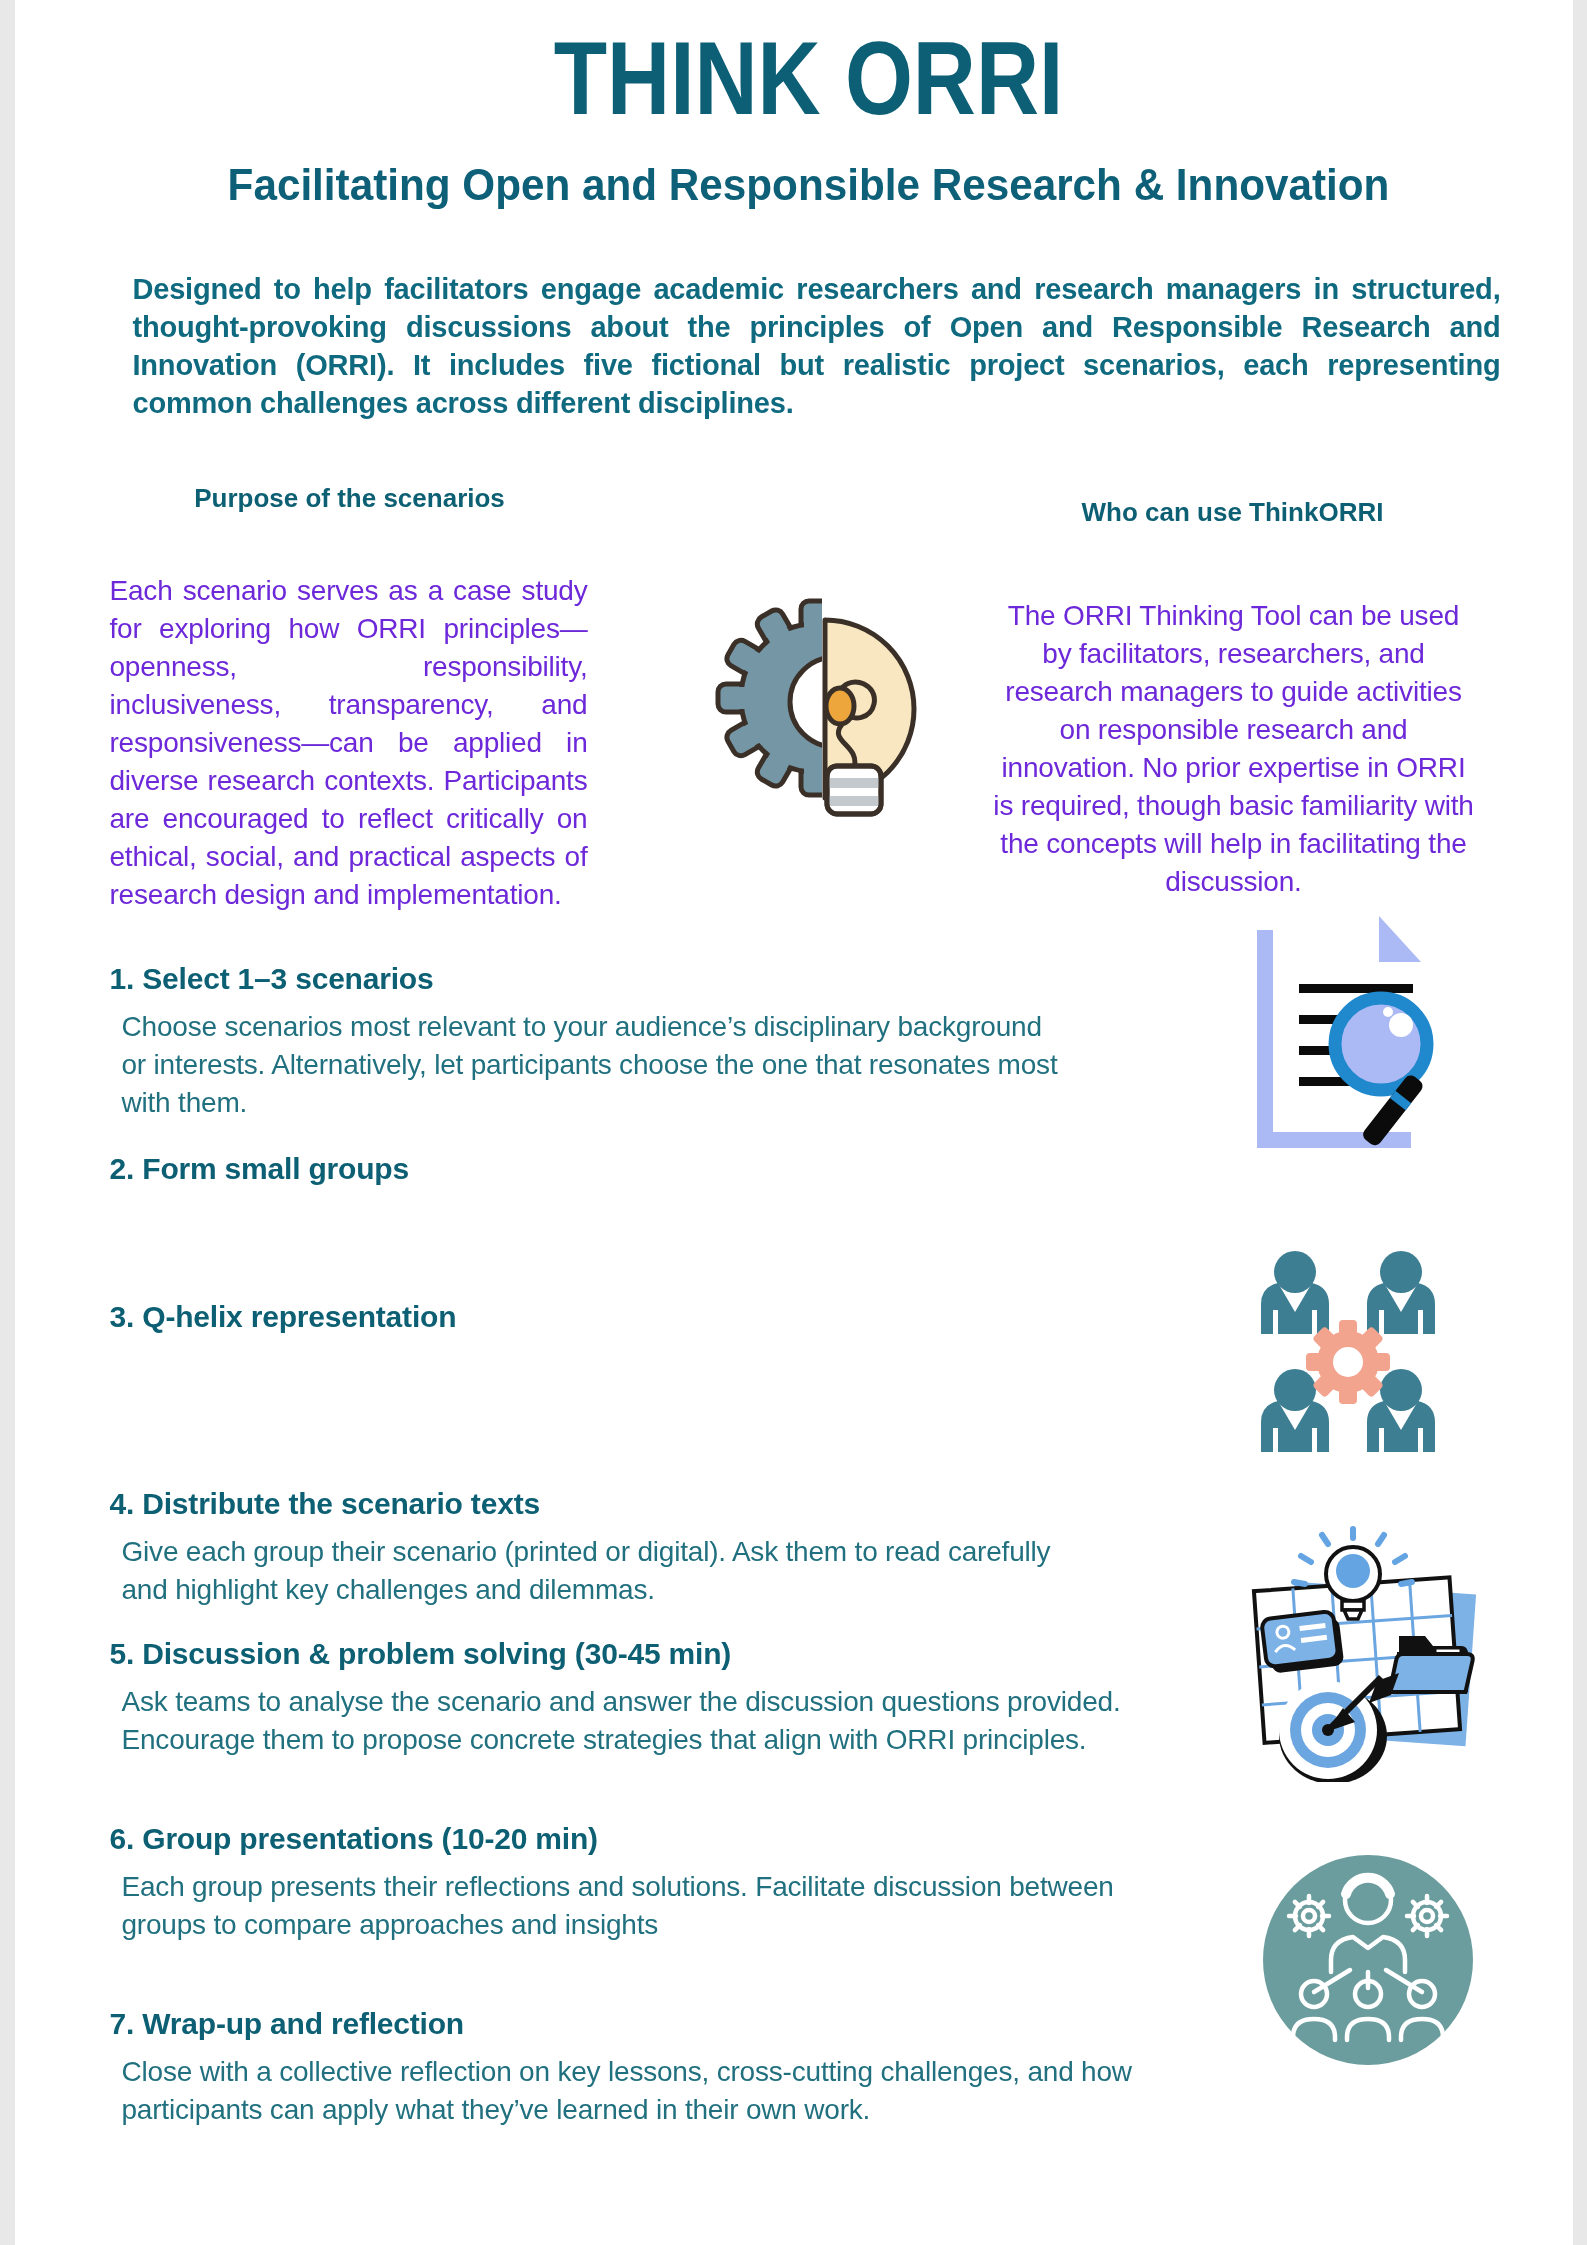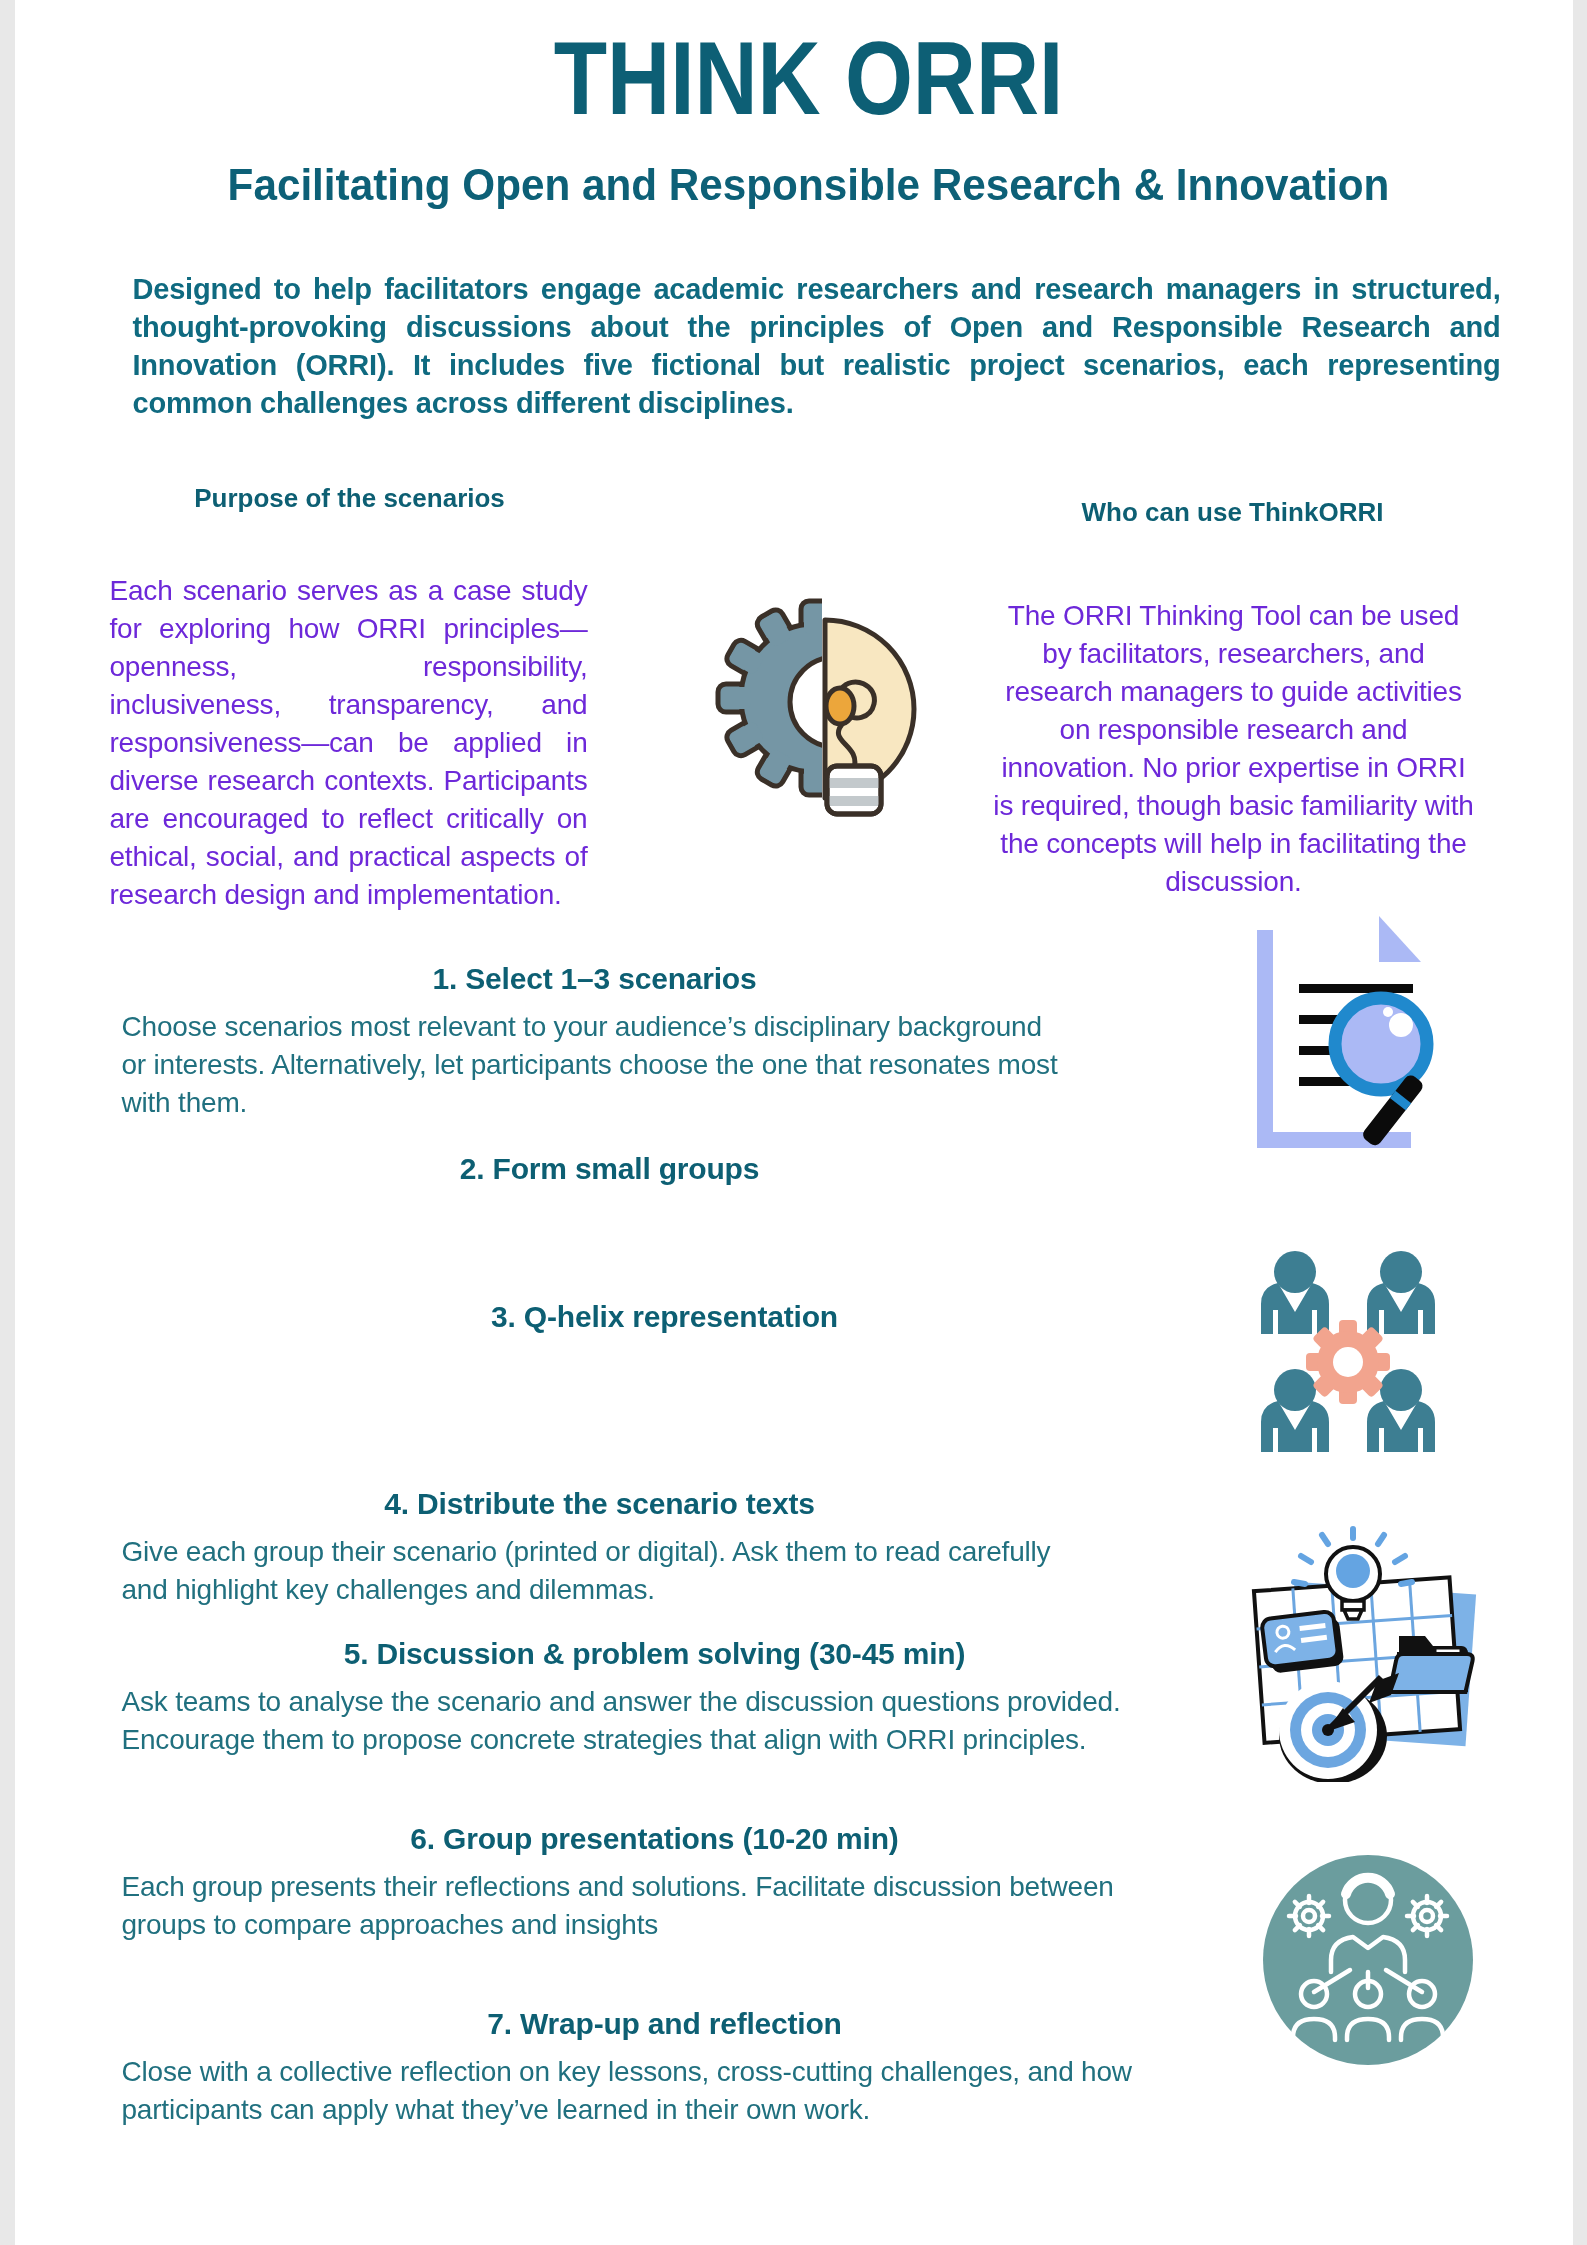--- a/index.html
+++ b/index.html
@@ -30,21 +30,21 @@
   }
   .col-body{
     font-size:28px;font-weight:400;line-height:38px;color:#6d28d9;letter-spacing:-.2px;
   }
   .purpose-head{top:483px;left:95px;width:480px;}
   .purpose-body{top:572px;left:95px;width:478px;text-align:justify;}
   .who-head{top:497px;left:972px;width:492px;}
   .who-body{top:580px;left:978px;width:482px;text-align:center;margin-top:17px;}
   .step{position:absolute;left:95px;}
   .step-title{
-    font-size:30px;font-weight:700;color:#0d5f73;margin:0 0 7px 0;letter-spacing:-.2px;text-align:center;
+    font-size:30px;font-weight:700;color:#0d5f73;margin:0 0 7px 0;letter-spacing:-.2px;
   }
   .step-body{
     font-size:28px;font-weight:400;line-height:38px;color:#20707f;
     margin:12px;white-space:pre-line;letter-spacing:-.2px;
   }
   .s1{top:962px;width:970px;}
   .s2{top:1152px;width:1000px;}
   .s3{top:1300px;width:1110px;}
   .s3 .step-body{text-align:justify;}
   .s4{top:1487px;width:980px;}

